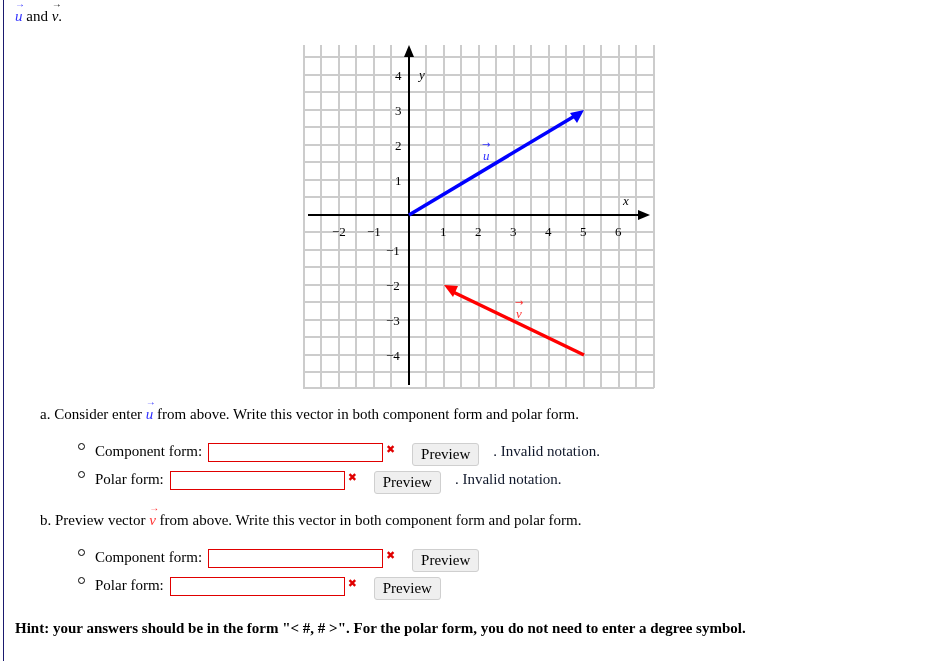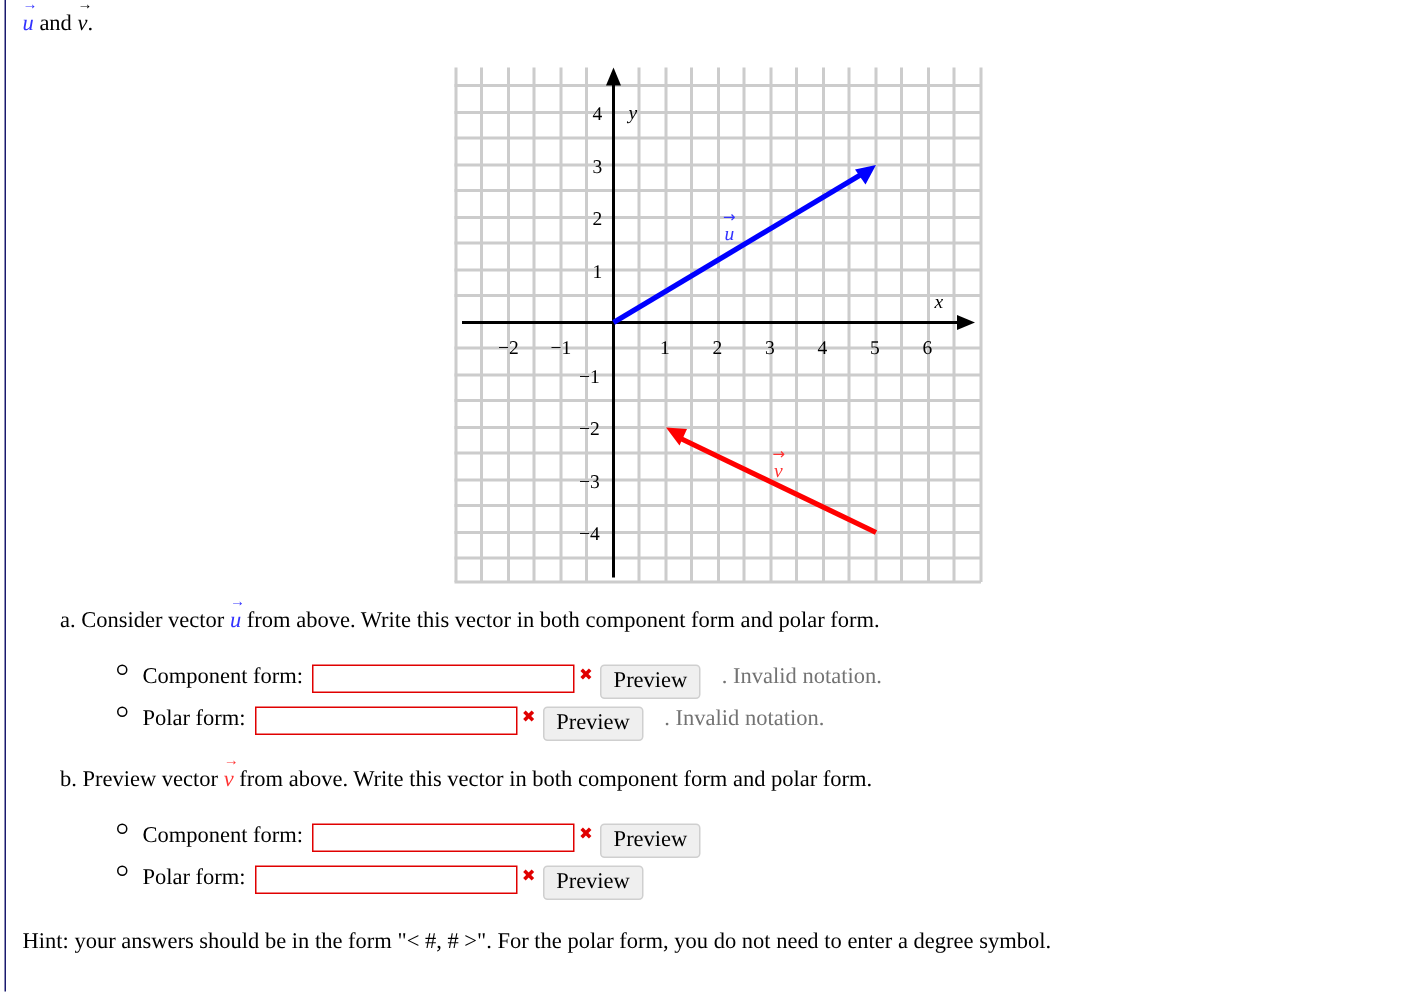--- a/index.html
+++ b/index.html
@@ -25,25 +25,25 @@
   .bullet {
     width: 5px; height: 5px; border: 1px solid #000; border-radius: 50%;
     margin-right: 10px; display: inline-block;
   }
   .answer-input {
     height: 19px; border: 1px solid #e00000; box-sizing: border-box; margin-left: 6px;
     padding: 0 3px; font-family: "Liberation Serif", serif; font-size: 14px; background: #fff;
   }
   .x-mark { color: #e00000; font-size: 11px; font-weight: bold; margin-left: 3px; width: 10px; font-family: "DejaVu Sans", sans-serif; }
   .preview-btn {
-    margin-left: 4px; height: 23px; padding: 0 8px; border: 1px solid #cfcfcf; border-radius: 3px;
+    margin-left: 16px; height: 23px; padding: 0 8px; border: 1px solid #cfcfcf; border-radius: 3px;
     background: #efefef; font-family: "Liberation Serif", serif; font-size: 15px; color: #000;
   }
-  .status { margin-left: 14px; color: #737373; }
-  .hint { position: absolute; left: 15px; top: 620px; font-weight: normal; white-space: nowrap; }
+  .status { margin-left: 14px; color: #0f172a; }
+  .hint { position: absolute; left: 15px; top: 620px; font-weight: bold; white-space: nowrap; }
 </style>
 </head>
 <body>
 
 <div class="left-border"></div>
 
 <div class="intro">
   <span class="vec vec-u"><span class="arr">→</span><span>u</span></span><span> and </span><span class="vec vec-v" style="color:#000"><span class="arr">→</span><span>v</span></span><span>.</span>
 </div>
 
@@ -123,21 +123,21 @@
   </g>
   <g>
     <line x1="284" y1="315" x2="151" y2="251" stroke="#ff0000" stroke-width="3.5"></line>
     <polygon points="144,245 158,246 153,257" fill="#ff0000"></polygon>
     <text x="216" y="278" fill="#ff3333" font-family="Liberation Serif, serif" font-size="13" font-style="italic">v</text>
     <text x="215" y="266" fill="#ff3333" font-family="DejaVu Sans, sans-serif" font-size="10">→</text>
   </g>
 </svg>
 
 <div class="question" style="top:406px;">
-  <span>a. Consider vector </span><span class="vec vec-u"><span class="arr">→</span><span>u</span></span><span> from above. Write this vector in both component form and polar form.</span>
+  <span>a. Consider enter </span><span class="vec vec-u"><span class="arr">→</span><span>u</span></span><span> from above. Write this vector in both component form and polar form.</span>
 </div>
 
 <div class="row" style="left:78px; top:443px;">
   <span class="bullet"></span>
   <span>Component form:</span>
   <input class="answer-input" style="width: 175px;" type="text" value="">
   <span class="x-mark">✖</span>
   <button class="preview-btn">Preview</button>
   <span class="status">. Invalid notation.</span>
 </div>

